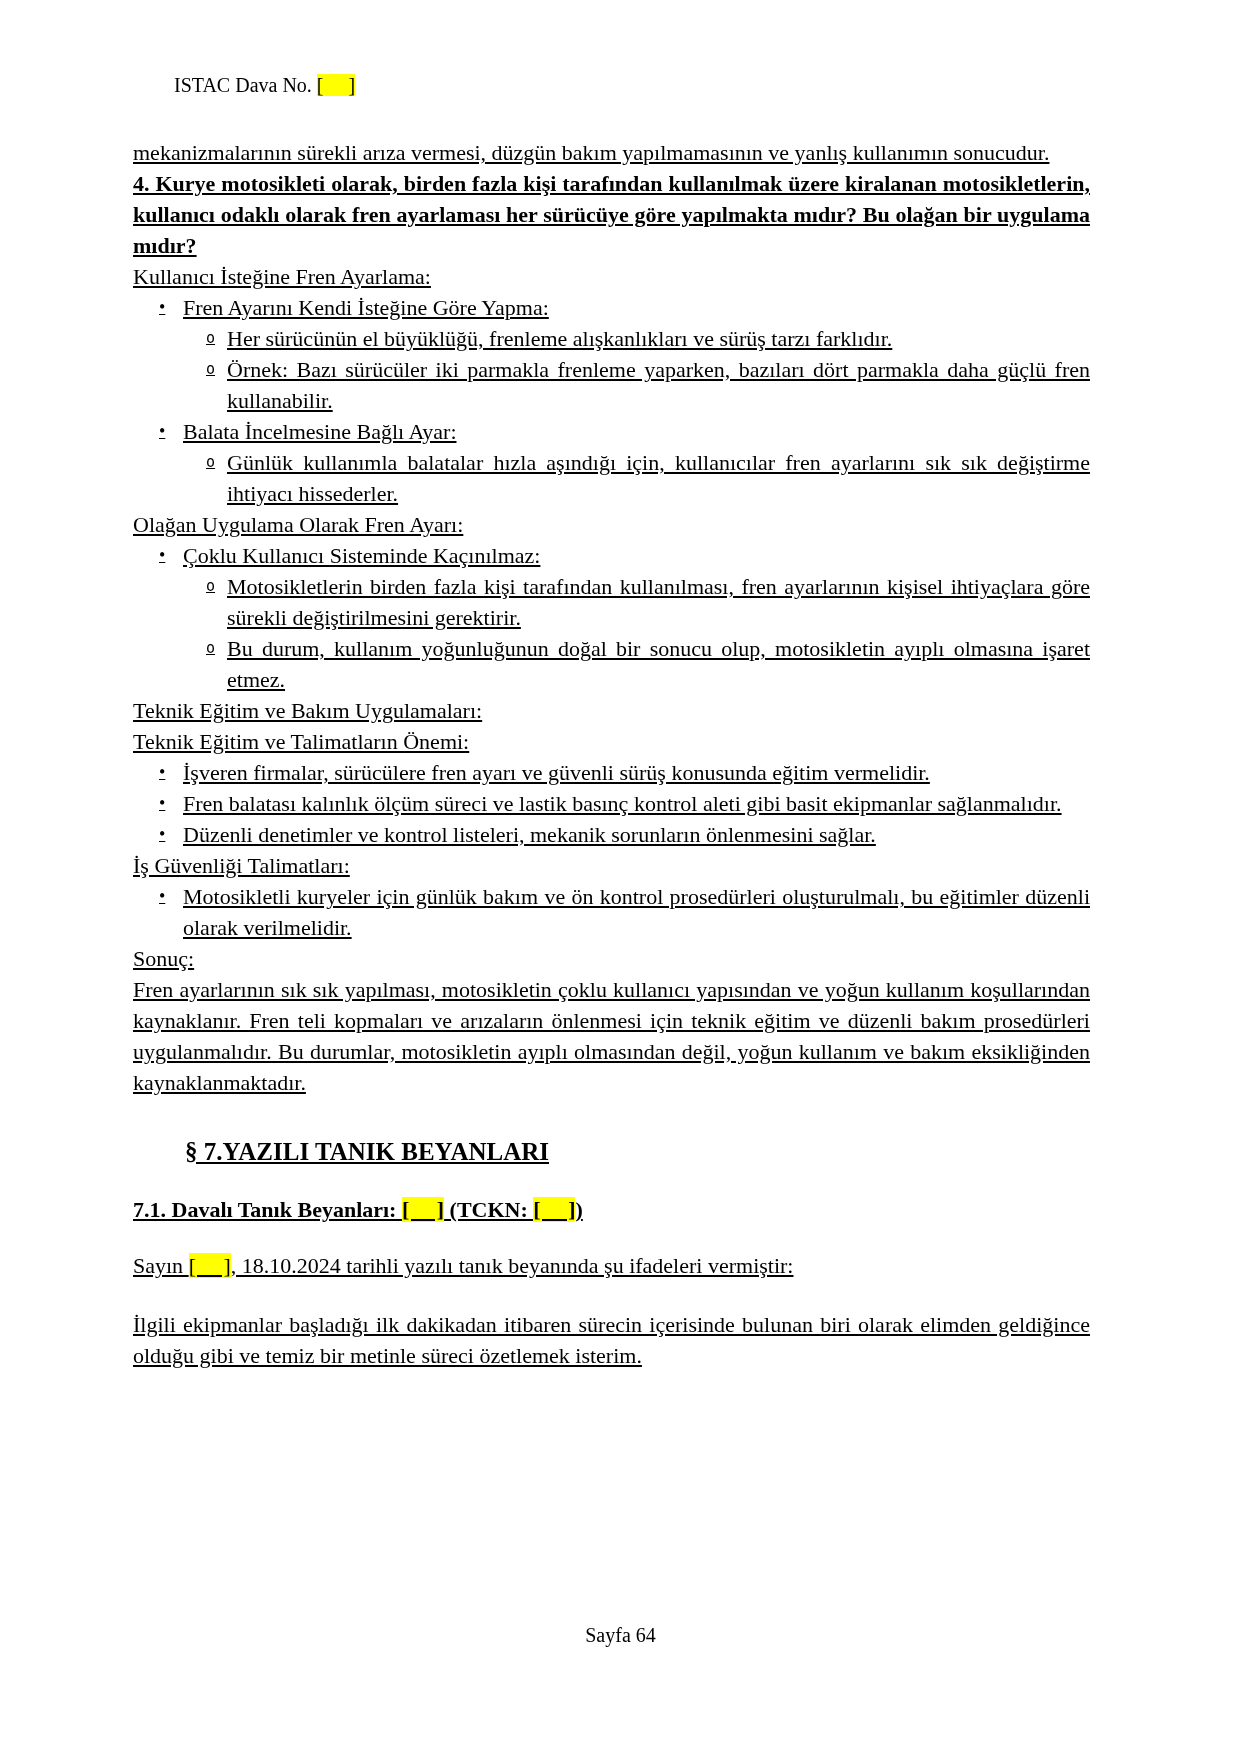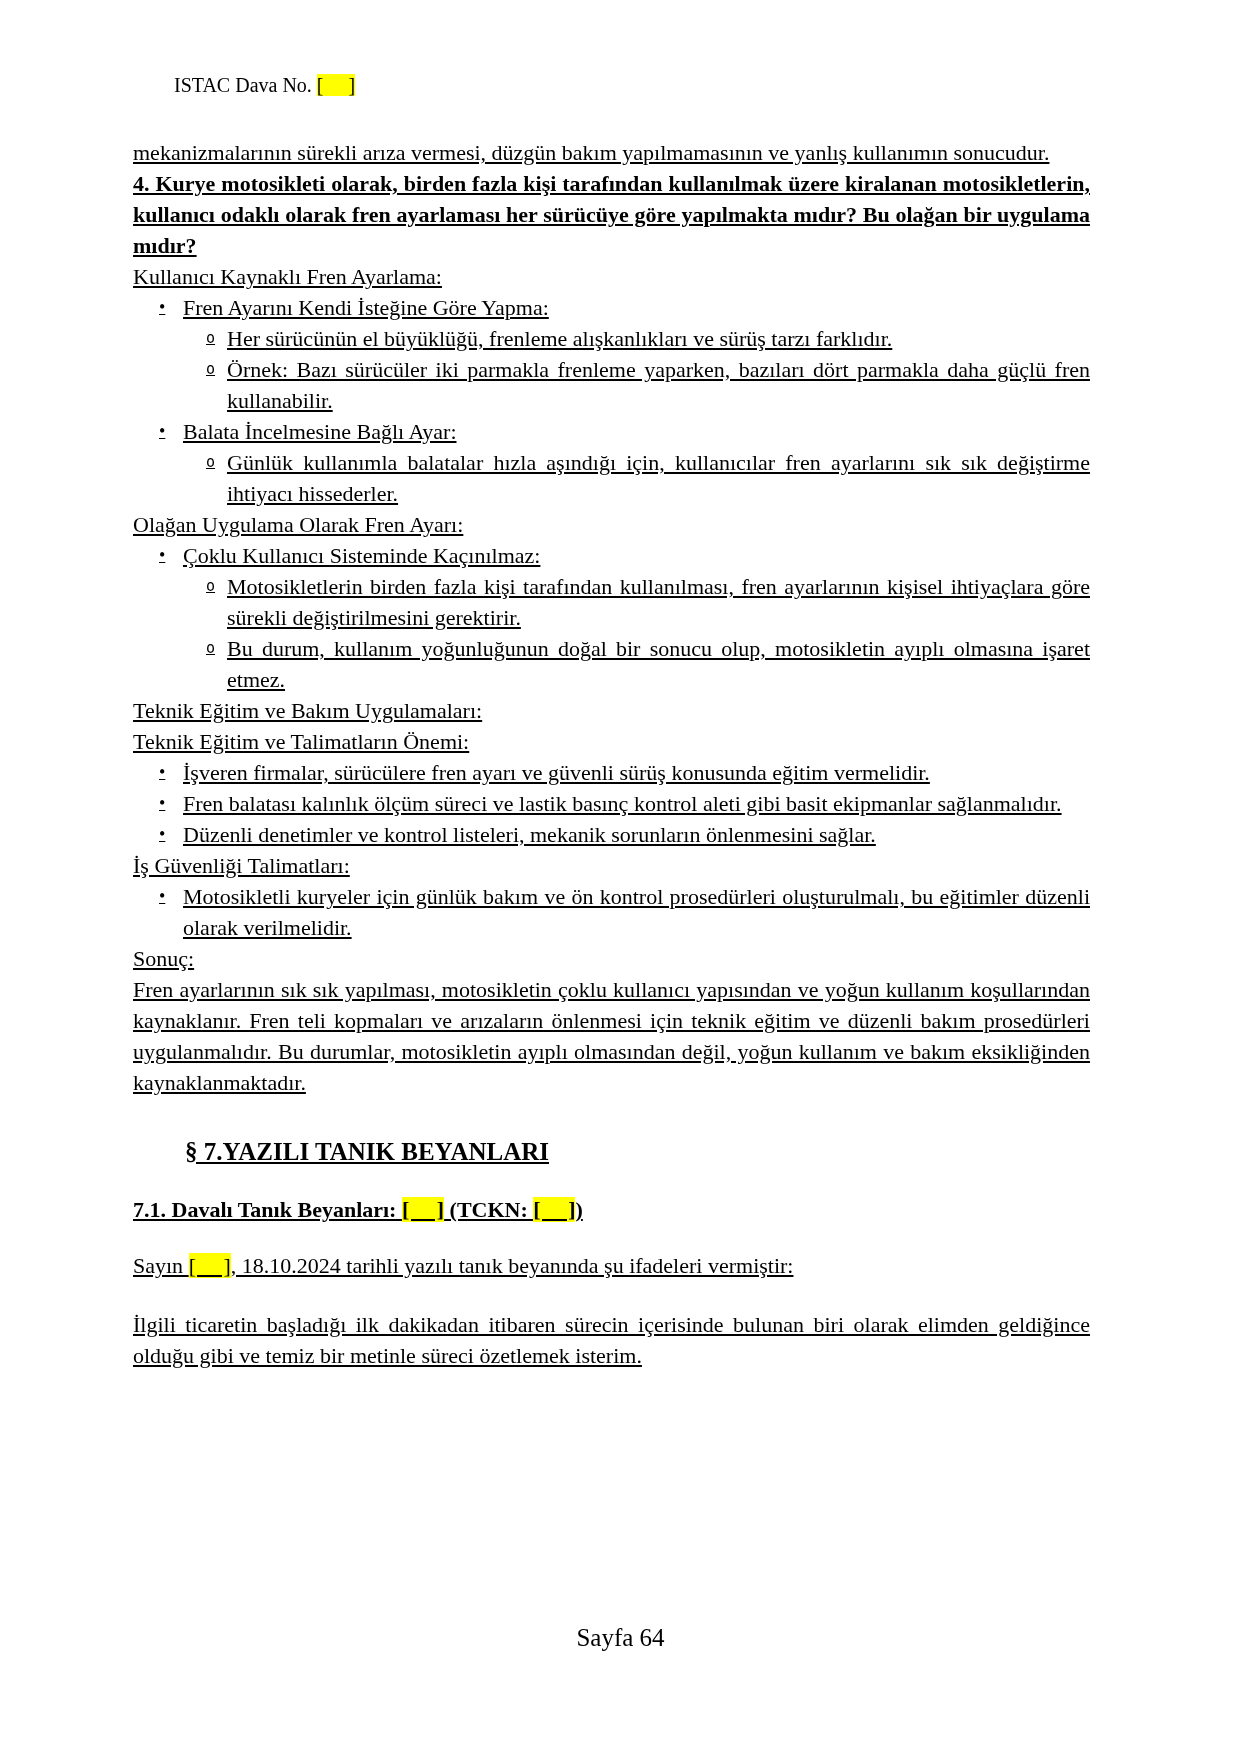--- a/index.html
+++ b/index.html
@@ -44,35 +44,35 @@
     white-space: pre-wrap;
   }
   .witness-line {
     margin: 25px 0 0 0 !important;
     text-align: left;
     white-space: pre-wrap;
   }
   .quote-para { margin: 28px 0 0 0 !important; }
   .doc-footer {
     position: absolute; top: 1624px; left: 0; width: 1241px;
-    text-align: center; font-size: 25px;
+    text-align: center; font-size: 20px;
   }
 </style>
 </head>
 <body>
 
 <div class="doc-header"><span>ISTAC Dava No. </span><span class="hl">[&nbsp;&nbsp;&nbsp;&nbsp;&nbsp;]</span></div>
 
 <div class="content">
 
   <p>mekanizmalarının sürekli arıza vermesi, düzgün bakım yapılmamasının ve yanlış kullanımın sonucudur.</p>
 
   <p class="bold">4. Kurye motosikleti olarak, birden fazla kişi tarafından kullanılmak üzere kiralanan motosikletlerin, kullanıcı odaklı olarak fren ayarlaması her sürücüye göre yapılmakta mıdır? Bu olağan bir uygulama mıdır?</p>
 
-  <p>Kullanıcı Kaynaklı Fren Ayarlama:</p>
+  <p>Kullanıcı İsteğine Fren Ayarlama:</p>
 
   <div class="li li1">
     <span class="marker">•</span>
     <div class="txt">Fren Ayarını Kendi İsteğine Göre Yapma:</div>
   </div>
   <div class="li li2">
     <span class="marker">o</span>
     <div class="txt">Her sürücünün el büyüklüğü, frenleme alışkanlıkları ve sürüş tarzı farklıdır.</div>
   </div>
   <div class="li li2">
@@ -128,17 +128,17 @@
 
   <p>Sonuç:</p>
   <p>Fren ayarlarının sık sık yapılması, motosikletin çoklu kullanıcı yapısından ve yoğun kullanım koşullarından kaynaklanır. Fren teli kopmaları ve arızaların önlenmesi için teknik eğitim ve düzenli bakım prosedürleri uygulanmalıdır. Bu durumlar, motosikletin ayıplı olmasından değil, yoğun kullanım ve bakım eksikliğinden kaynaklanmaktadır.</p>
 
   <p class="sec-heading">§ 7.YAZILI TANIK BEYANLARI</p>
 
   <p class="sec-sub"><span>7.1. Davalı Tanık Beyanları: </span><span class="hl">[&nbsp;&nbsp;&nbsp;&nbsp;&nbsp;]</span><span> (TCKN: </span><span class="hl">[&nbsp;&nbsp;&nbsp;&nbsp;&nbsp;]</span><span>)</span></p>
 
   <p class="witness-line"><span>Sayın </span><span class="hl">[&nbsp;&nbsp;&nbsp;&nbsp;&nbsp;]</span><span>, 18.10.2024 tarihli yazılı tanık beyanında şu ifadeleri vermiştir:</span></p>
 
-  <p class="quote-para">İlgili ticaretin başladığı ilk dakikadan itibaren sürecin içerisinde bulunan biri olarak elimden geldiğince olduğu gibi ve temiz bir metinle süreci özetlemek isterim.</p>
+  <p class="quote-para">İlgili ekipmanlar başladığı ilk dakikadan itibaren sürecin içerisinde bulunan biri olarak elimden geldiğince olduğu gibi ve temiz bir metinle süreci özetlemek isterim.</p>
 
 </div>
 
 <div class="doc-footer"><span>Sayfa 64</span></div>
 
 </body></html>

